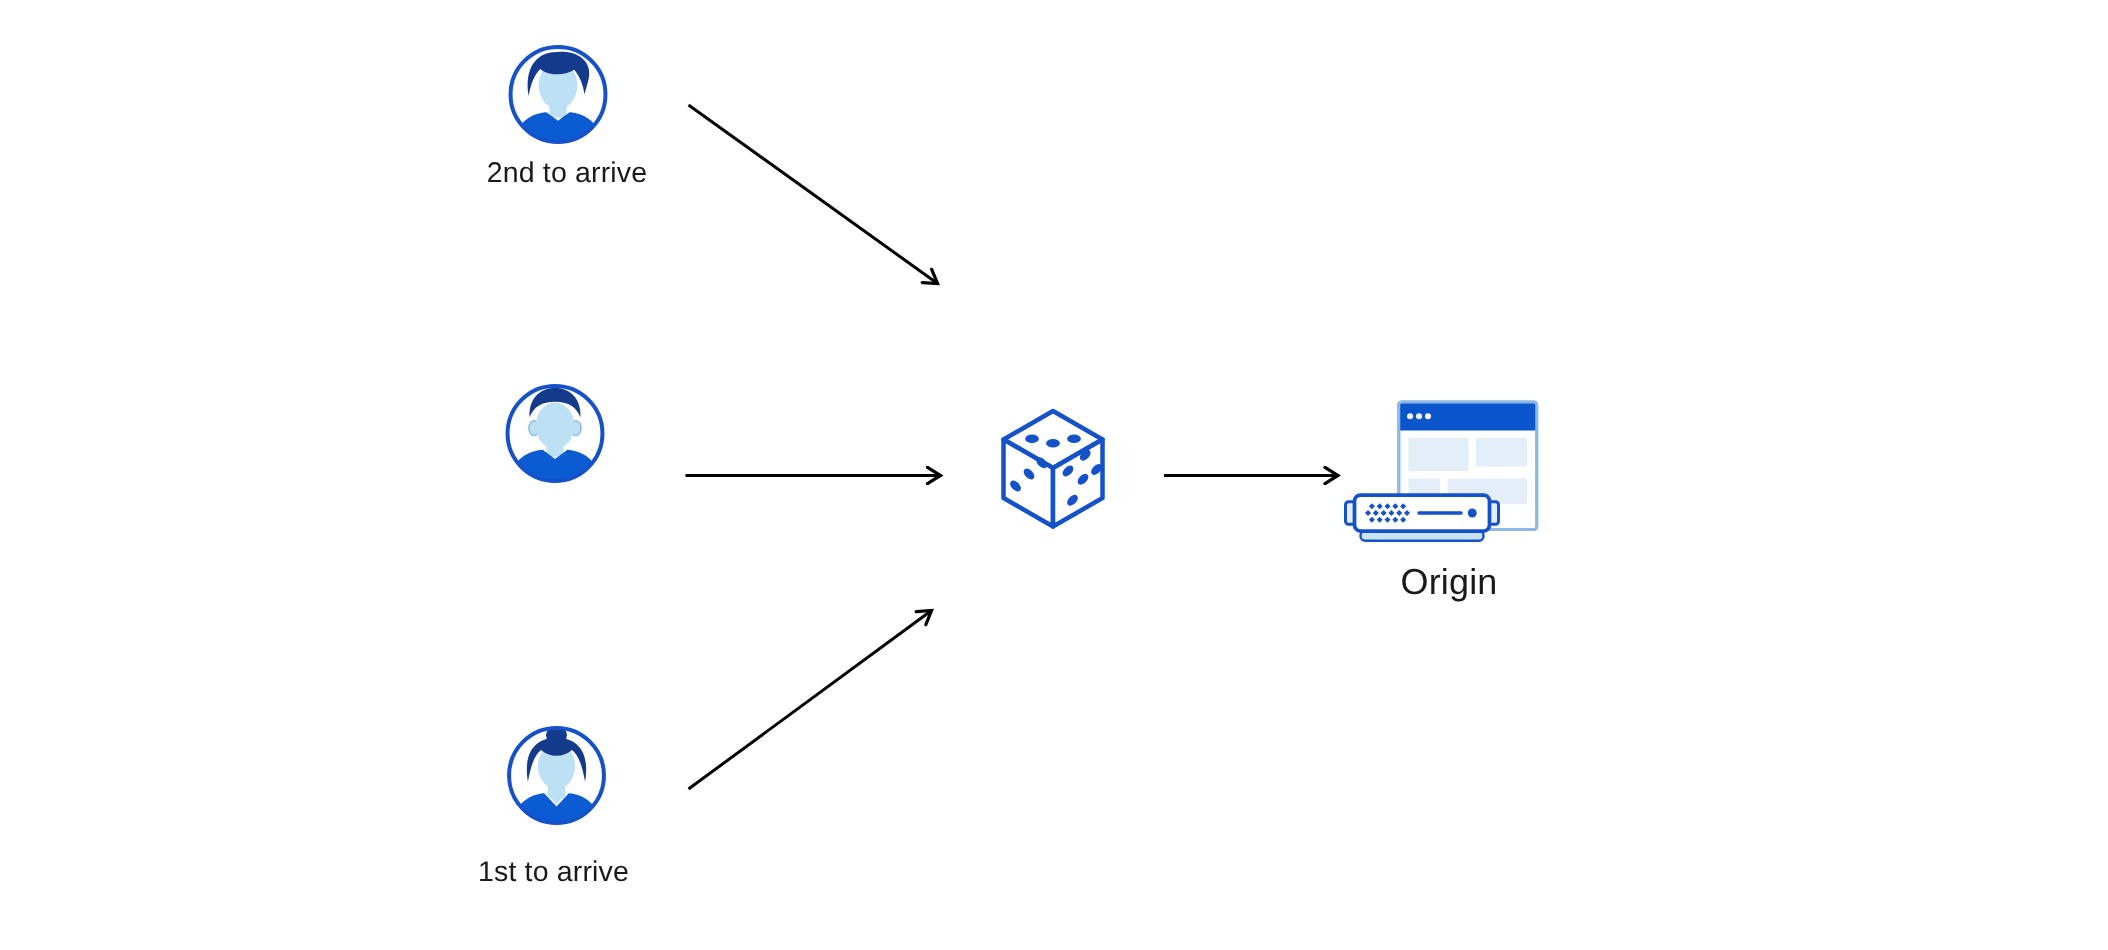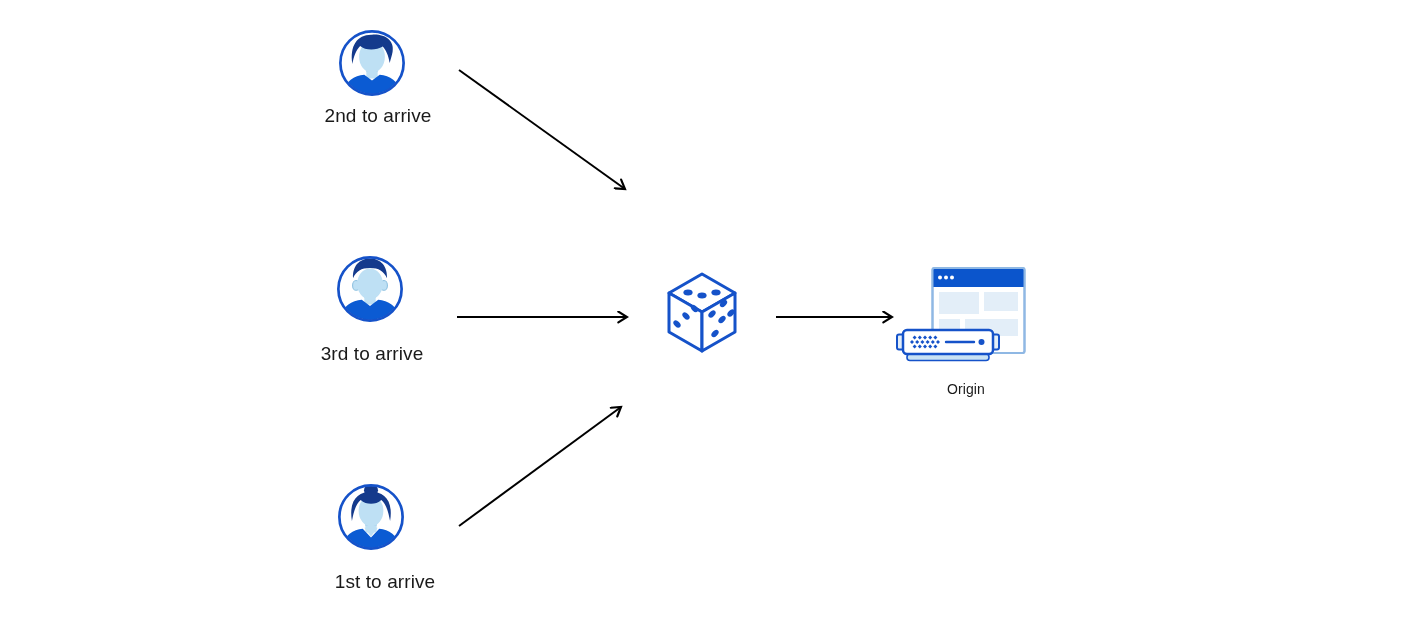--- a/index.html
+++ b/index.html
@@ -80,21 +80,20 @@
         <ellipse cx="19.5" cy="29.5" rx="3.4" ry="4.8" fill="#bee0f4" stroke="#89bede" stroke-width="1"></ellipse>
         <ellipse cx="46.5" cy="29.5" rx="3.4" ry="4.8" fill="#bee0f4" stroke="#89bede" stroke-width="1"></ellipse>
         <ellipse cx="33" cy="28" rx="12.5" ry="15" fill="#bee0f4"></ellipse>
         <path d="M16.5,22.5 C16,8.5 25,3.5 33,3.5 C41,3.5 50,8.5 49.5,22.5
                  C46.5,15.5 41.5,12.5 33,12.5 C24.5,12.5 19.5,15.5 16.5,22.5 Z" fill="#143a8c"></path>
         <path d="M3,66 C5,49.5 15,44.5 25,43.5 L33,49.5 L41,43.5 C51,44.5 61,49.5 63,66 Z" fill="#0b5bd3"></path>
       </g>
       <circle cx="33" cy="33" r="30.7" fill="none" stroke="#1552c9" stroke-width="2.6"></circle>
     </svg>
   </div>
-  <div class="node-label" style="left:287px; top:343px;">3rd to arrive</div>
 
   <div class="abs" style="left:337px; top:483px;">
     <svg width="68" height="68" viewBox="0 0 66 66">
       <defs>
           <clipPath id="clipC">
             <circle cx="33" cy="33" r="30"></circle>
           </clipPath>
         </defs>
       <circle cx="33" cy="33" r="30" fill="#ffffff"></circle>
       <g clip-path="url(#clipC)">
@@ -103,21 +102,21 @@
         <rect x="27.5" y="36" width="11" height="5.5" fill="#a6d2ec"></rect>
         <ellipse cx="33" cy="27" rx="12" ry="15" fill="#bee0f4"></ellipse>
         <path d="M14.5,37 C11,16 21,8.5 33,8.5 C45,8.5 55,16 51.5,37
                  C49.5,26 47,19.5 43,16.5 C37.5,21.5 28.5,21.5 23,16.5 C19,19.5 16.5,26 14.5,37 Z" fill="#143a8c"></path>
         <path d="M26.5,43.5 L33,52 L39.5,43.5 Z" fill="#bee0f4"></path>
         <path d="M4,66 C6,51 15,45.5 25,44.5 L33,53 L41,44.5 C51,45.5 60,51 62,66 Z" fill="#0b5bd3"></path>
       </g>
       <circle cx="33" cy="33" r="30.7" fill="none" stroke="#1552c9" stroke-width="2.6"></circle>
     </svg>
   </div>
-  <div class="node-label" style="left:300px; top:571px;">1st to arrive</div>
+  <div class="node-label" style="left:284px; top:571px;">1st to arrive</div>
 
   <div class="abs" style="left:666px; top:272px;">
     <svg width="72" height="81" viewBox="0 0 72 81">
       <g stroke="#1552c9" stroke-width="3" stroke-linejoin="round" fill="#ffffff">
         <path d="M36,2 L69,21 L36,40 L3,21 Z"></path>
         <path d="M3,21 L36,40 L36,79 L3,60 Z"></path>
         <path d="M69,21 L36,40 L36,79 L69,60 Z"></path>
       </g>
       <g fill="#1552c9">
 
@@ -176,15 +175,15 @@
         <use href="#diam" x="19.6" y="85.5"></use>
           <use href="#diam" x="24.8" y="85.5"></use>
           <use href="#diam" x="30" y="85.5"></use>
           <use href="#diam" x="35.2" y="85.5"></use>
           <use href="#diam" x="40.4" y="85.5"></use>
       </g>
       <line x1="51" y1="81" x2="79" y2="81" stroke="#1552c9" stroke-width="2.4" stroke-linecap="round"></line>
       <circle cx="86.5" cy="81" r="3" fill="#1552c9"></circle>
     </svg>
   </div>
-  <div class="node-label" style="left:881px; top:378px; font-size:14px;">Origin</div>
+  <div class="node-label" style="left:881px; top:378px; font-size:24px;">Origin</div>
 
 </div>
 
 </body></html>

